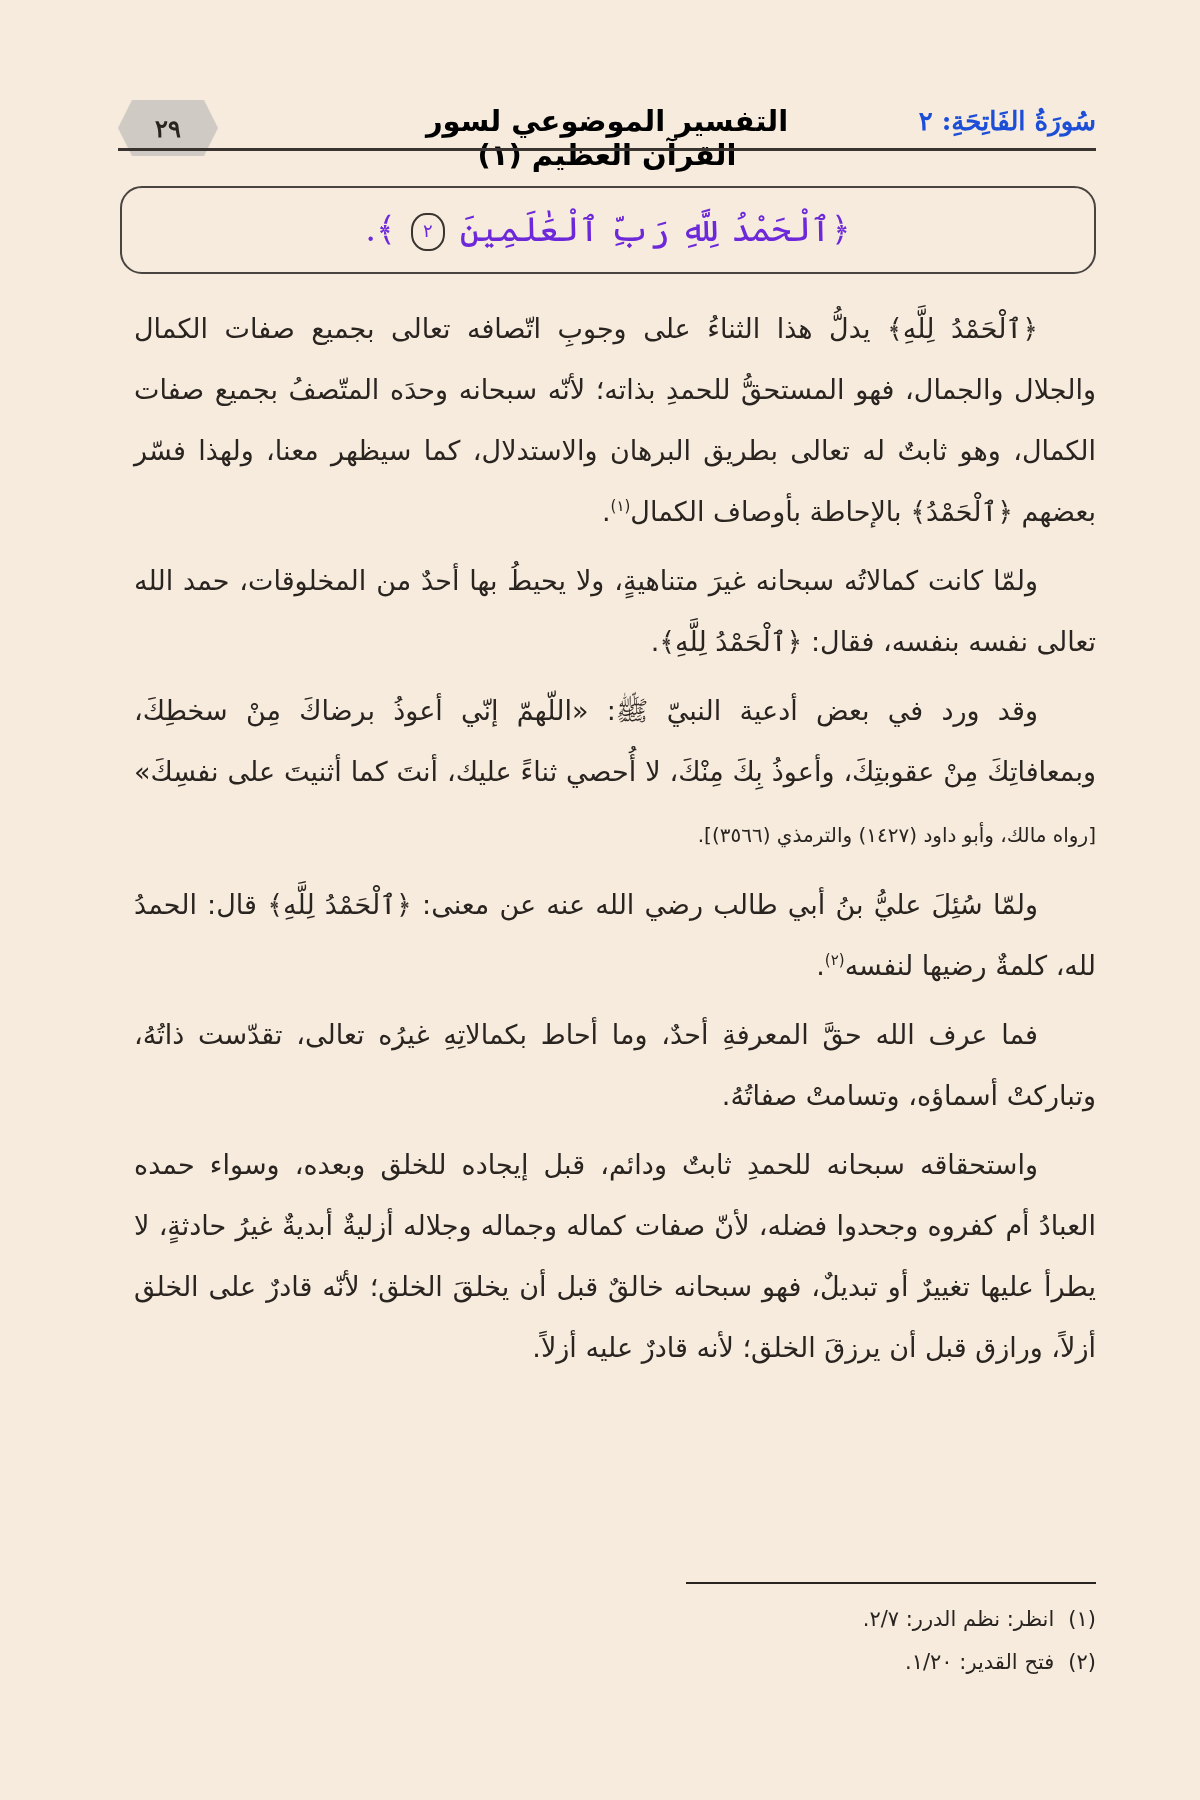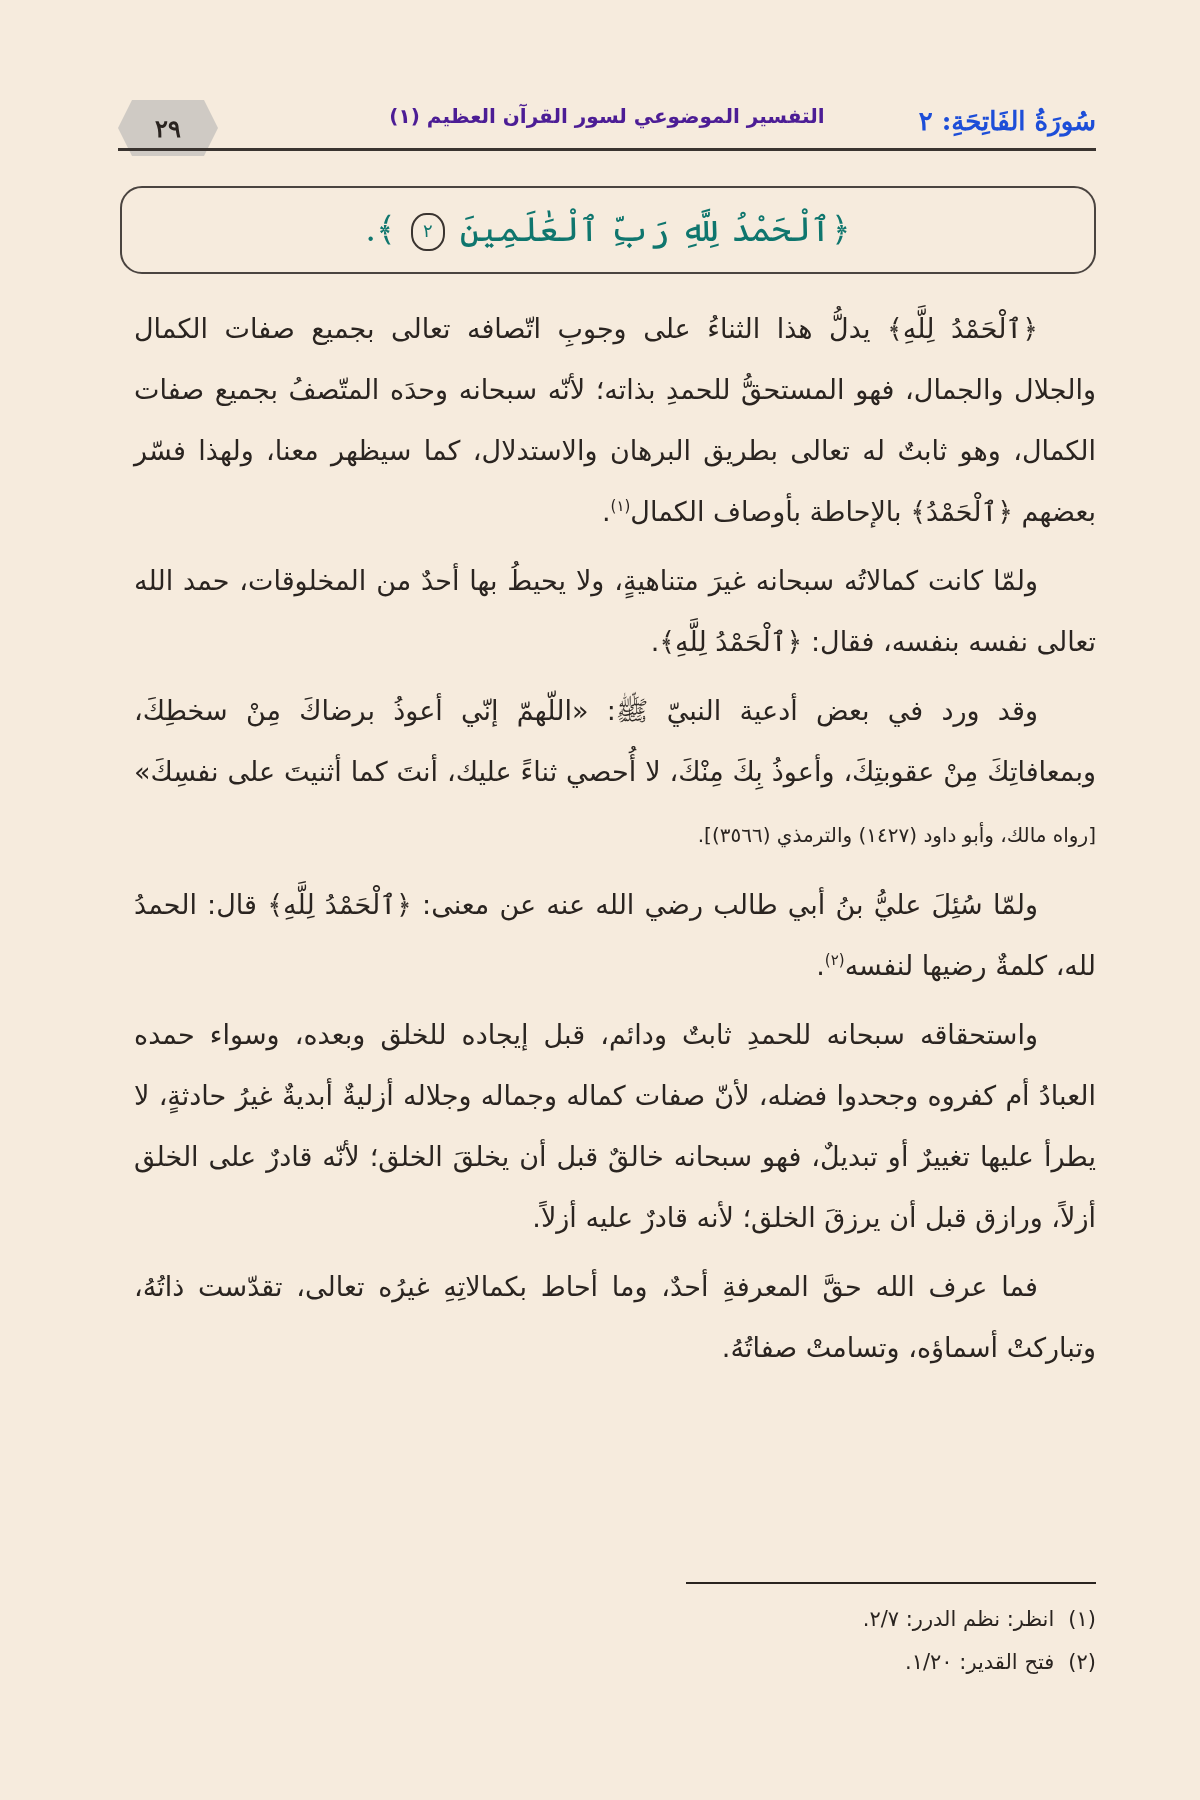--- a/index.html
+++ b/index.html
@@ -12,41 +12,41 @@
   .page { position:relative; width:1200px; height:1800px; }
   .header {
     position:absolute; left:118px; top:96px; width:978px; height:50px;
     direction:rtl; display:flex; align-items:center;
   }
   .surah-name {
     font-size:26px; font-weight:bold; color:#1d4ed8; white-space:nowrap;
   }
   .running-title {
     position:absolute; left:260px; right:260px; text-align:center;
-    font-size:20px; font-weight:bold; color:#4c1d95; top:8px;
+    font-size:29px; font-weight:bold; color:#000000; top:8px;
     font-family:"DejaVu Sans", sans-serif;
   }
   .page-badge {
     position:absolute; left:0; top:4px; width:100px; height:56px;
     background:#cfcac4;
     clip-path:polygon(14% 0, 86% 0, 100% 50%, 86% 100%, 14% 100%, 0 50%);
     display:flex; align-items:center; justify-content:center;
     font-size:24px; font-weight:bold; color:#2a2420;
   }
   .header-rule {
     position:absolute; left:118px; top:148px; width:978px; height:3px;
     background:#3a3430;
   }
   .verse-box {
     position:absolute; left:120px; top:186px; width:976px; height:88px;
     border:2px solid #4a4440; border-radius:22px; box-sizing:border-box;
     display:flex; align-items:center; justify-content:center;
     direction:rtl;
   }
-  .verse-text { font-size:34px; color:#0f766e; }
+  .verse-text { font-size:34px; color:#6d28d9; }
   .ayah-marker {
     display:inline-block; width:30px; height:34px; border:2px solid #3a3430;
     border-radius:45%; text-align:center; font-size:18px; line-height:32px;
     margin:0 4px; vertical-align:middle;
   }
   .body-text {
     position:absolute; left:118px; top:298px; width:978px;
     direction:rtl; text-align:justify; text-align-last:right;
     font-size:27px; line-height:61px; font-family:"DejaVu Sans", sans-serif;
   }
@@ -92,24 +92,24 @@
       <span>ولمّا كانت كمالاتُه سبحانه غيرَ متناهيةٍ، ولا يحيطُ بها أحدٌ من المخلوقات، حمد الله تعالى نفسه بنفسه، فقال: ﴿ٱلْحَمْدُ لِلَّهِ﴾.</span>
     </p>
     <p class="para">
       <span>وقد ورد في بعض أدعية النبيّ ﷺ: «اللّهمّ إنّي أعوذُ برضاكَ مِنْ سخطِكَ، وبمعافاتِكَ مِنْ عقوبتِكَ، وأعوذُ بِكَ مِنْكَ، لا أُحصي ثناءً عليك، أنتَ كما أثنيتَ على نفسِكَ»</span>
       <span class="cite">[رواه مالك، وأبو داود (١٤٢٧) والترمذي (٣٥٦٦)].</span>
     </p>
     <p class="para">
       <span>ولمّا سُئِلَ عليُّ بنُ أبي طالب رضي الله عنه عن معنى: ﴿ٱلْحَمْدُ لِلَّهِ﴾ قال: الحمدُ لله، كلمةٌ رضيها لنفسه</span><sup>(٢)</sup><span>.</span>
     </p>
     <p class="para">
-      <span>واستحقاقه سبحانه للحمدِ ثابتٌ ودائم، قبل إيجاده للخلق وبعده، وسواء حمده العبادُ أم كفروه وجحدوا فضله، لأنّ صفات كماله وجماله وجلاله أزليةٌ أبديةٌ غيرُ حادثةٍ، لا يطرأ عليها تغييرٌ أو تبديلٌ، فهو سبحانه خالقٌ قبل أن يخلقَ الخلق؛ لأنّه قادرٌ على الخلق أزلاً، ورازق قبل أن يرزقَ الخلق؛ لأنه قادرٌ عليه أزلاً.</span>
+      <span>فما عرف الله حقَّ المعرفةِ أحدٌ، وما أحاط بكمالاتِهِ غيرُه تعالى، تقدّست ذاتُهُ، وتباركتْ أسماؤه، وتسامتْ صفاتُهُ.</span>
     </p>
     <p class="para">
-      <span>فما عرف الله حقَّ المعرفةِ أحدٌ، وما أحاط بكمالاتِهِ غيرُه تعالى، تقدّست ذاتُهُ، وتباركتْ أسماؤه، وتسامتْ صفاتُهُ.</span>
+      <span>واستحقاقه سبحانه للحمدِ ثابتٌ ودائم، قبل إيجاده للخلق وبعده، وسواء حمده العبادُ أم كفروه وجحدوا فضله، لأنّ صفات كماله وجماله وجلاله أزليةٌ أبديةٌ غيرُ حادثةٍ، لا يطرأ عليها تغييرٌ أو تبديلٌ، فهو سبحانه خالقٌ قبل أن يخلقَ الخلق؛ لأنّه قادرٌ على الخلق أزلاً، ورازق قبل أن يرزقَ الخلق؛ لأنه قادرٌ عليه أزلاً.</span>
     </p>
   </div>
 
   <div class="footnote-rule"></div>
   <div class="footnotes">
     <div class="fn">
       <span>(١)</span>
       <span>انظر: نظم الدرر: ٢/٧.</span>
     </div>
     <div class="fn">

